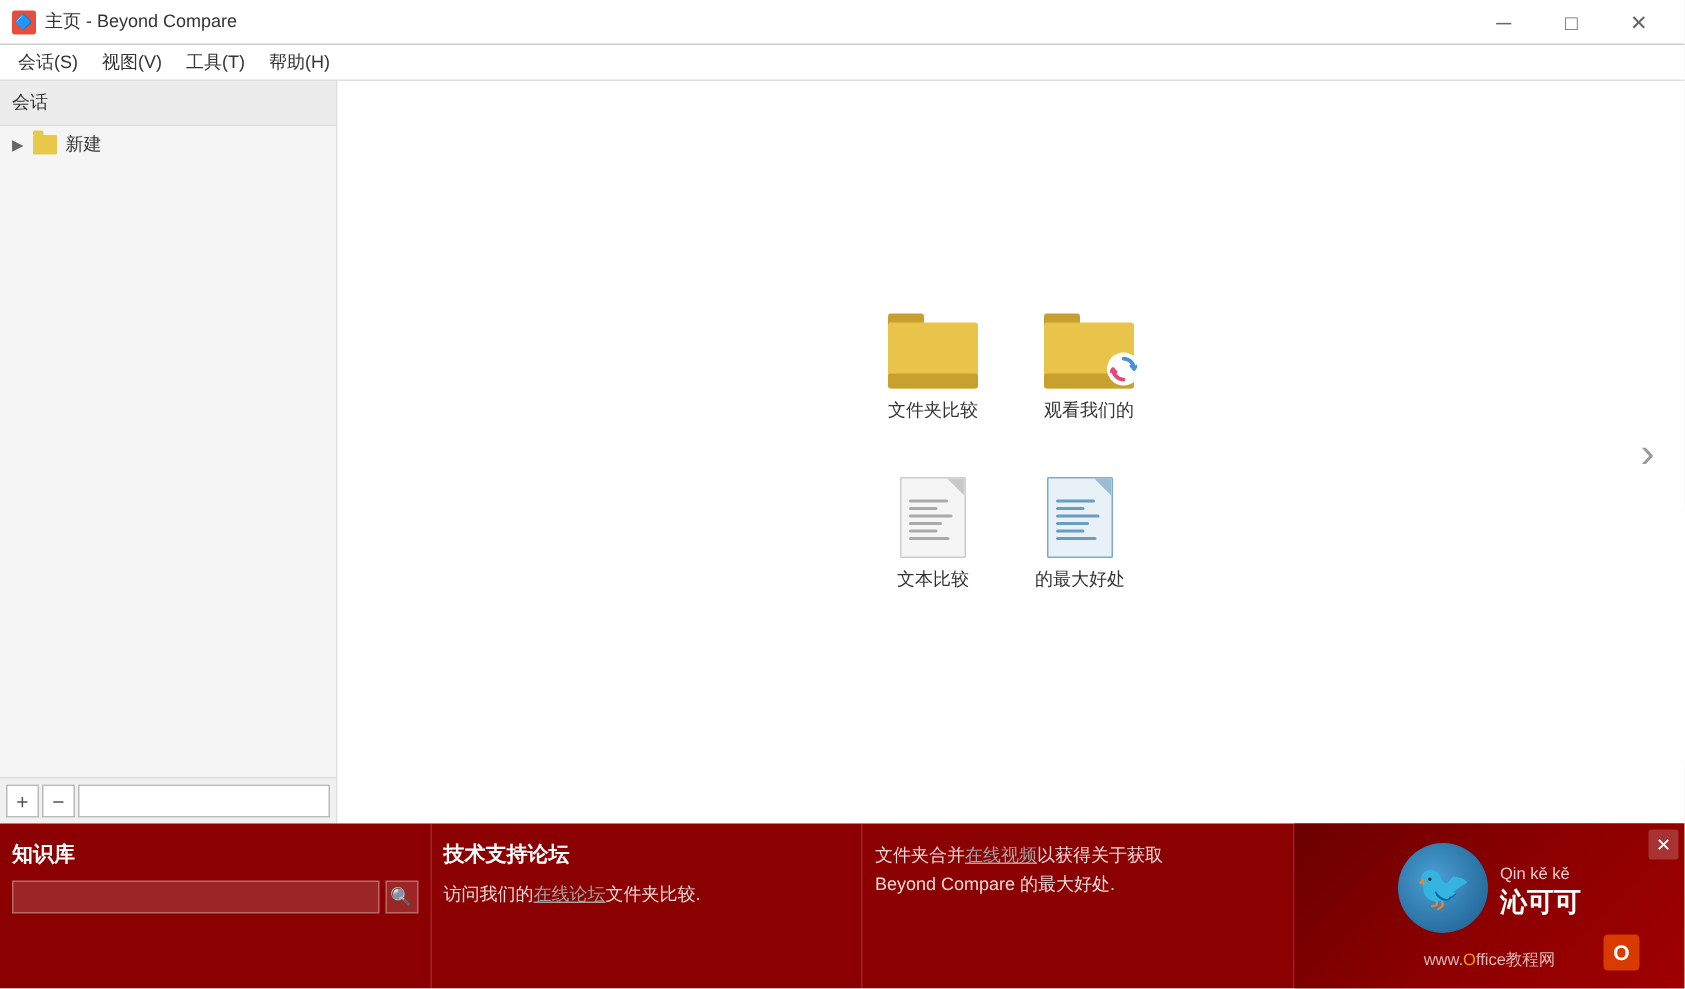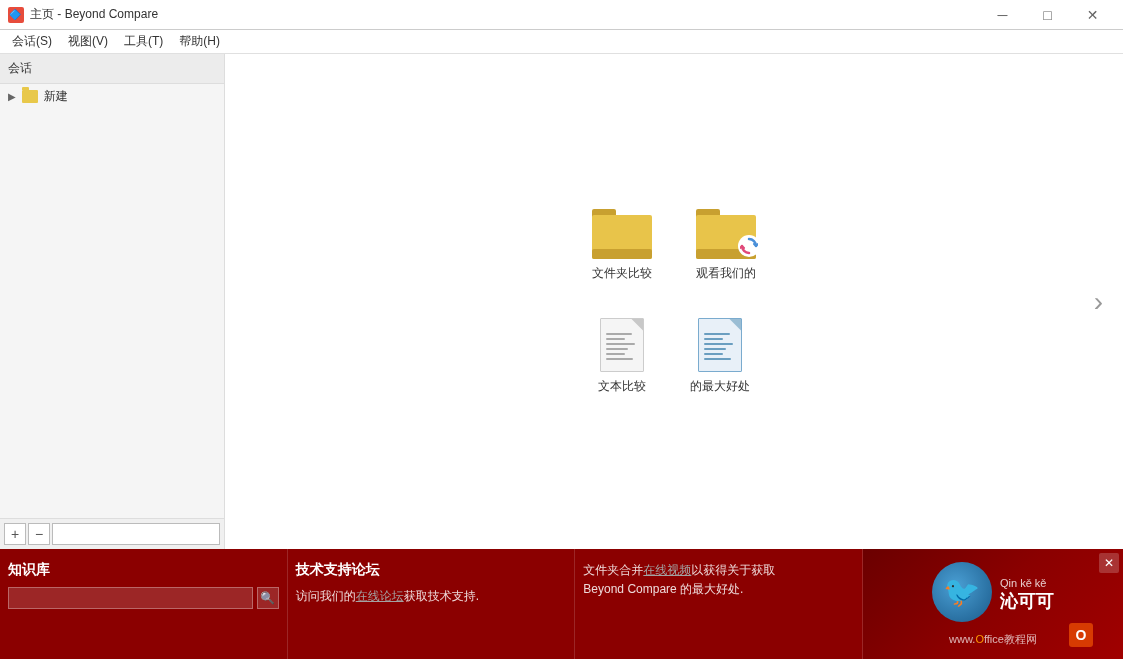--- a/index.html
+++ b/index.html
@@ -305,21 +305,21 @@
     <div class="panel-title">知识库</div>
     <div class="panel-search">
       <input class="panel-search-input" type="text" style="">
       <button class="panel-search-btn">🔍</button>
     </div>
   </div>
 
   <div class="panel-section">
     <div class="panel-title">技术支持论坛</div>
     <div class="panel-text">
-      <span>访问我们的</span><span class="panel-link">在线论坛</span><span>获取技术支持.</span>
+      <span>访问我们的</span><span class="panel-link">在线论坛</span><span>文件夹比较.</span>
     </div>
   </div>
 
   <div class="panel-section">
     <div class="panel-text">
       <span>文件夹合并</span><span class="panel-link">在线视频</span><span>以获得关于获取<br>Beyond Compare 的最大好处.</span>
     </div>
   </div>
 
   <div class="logo-section">

